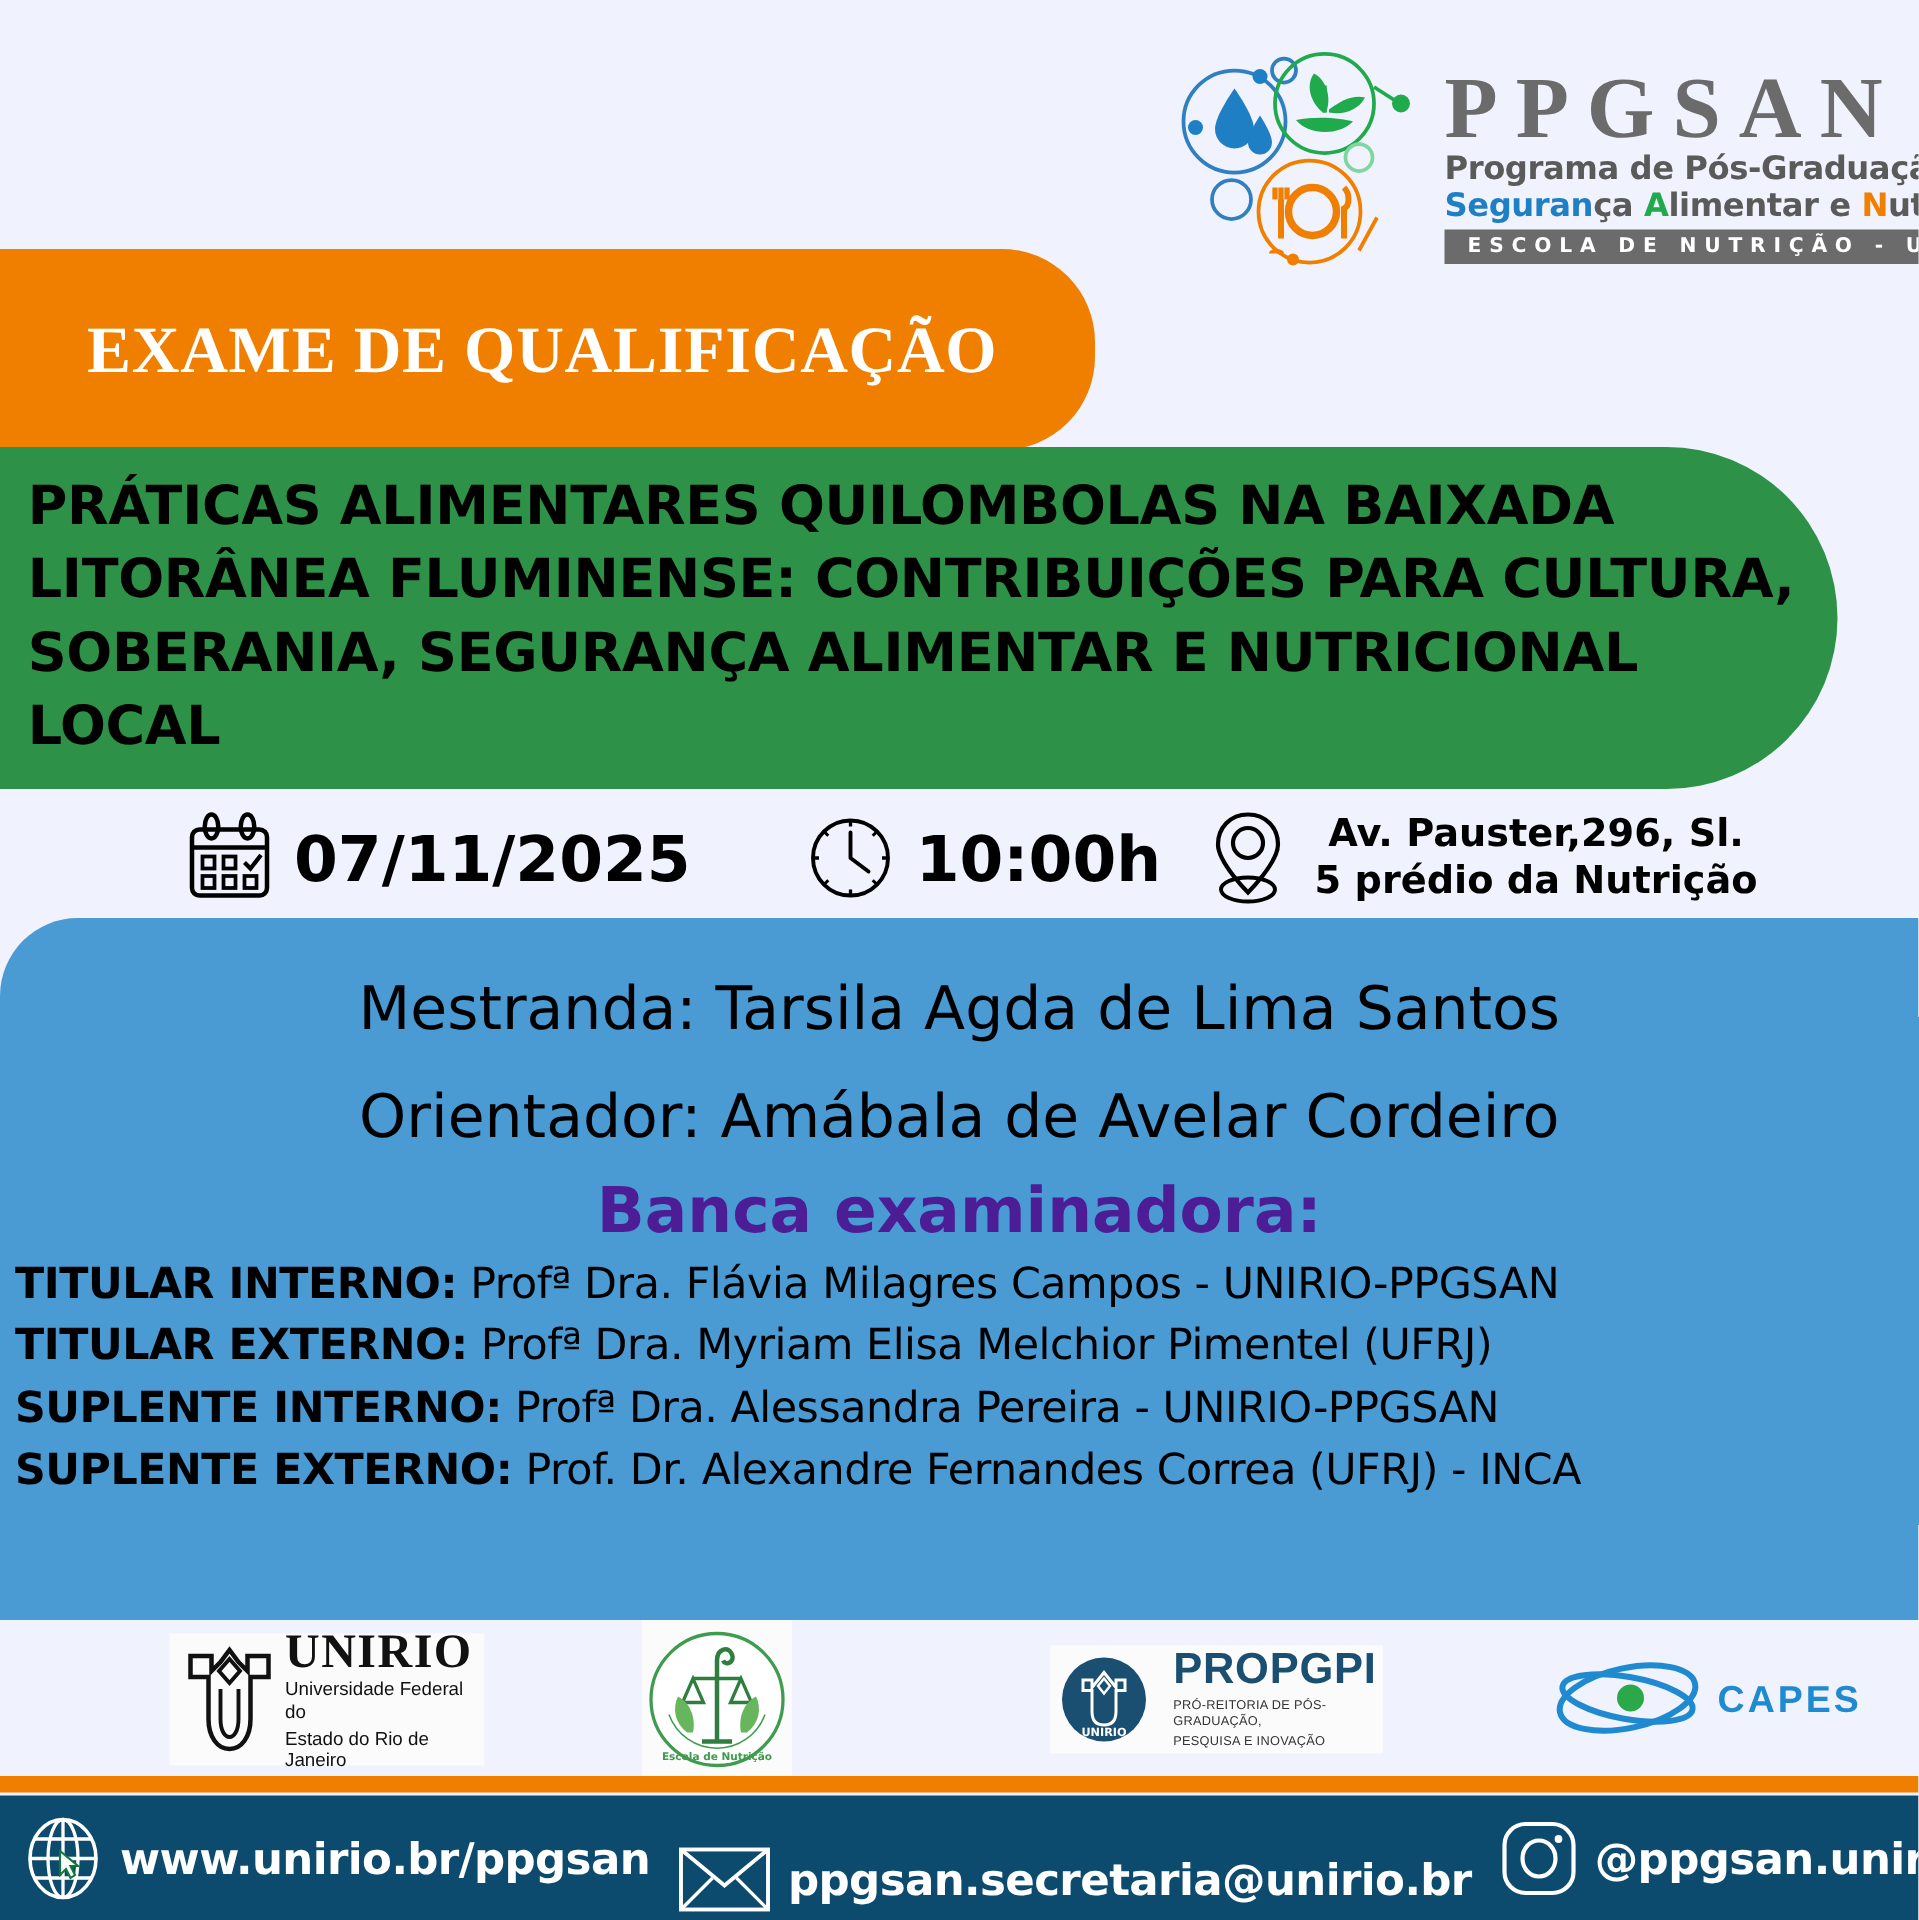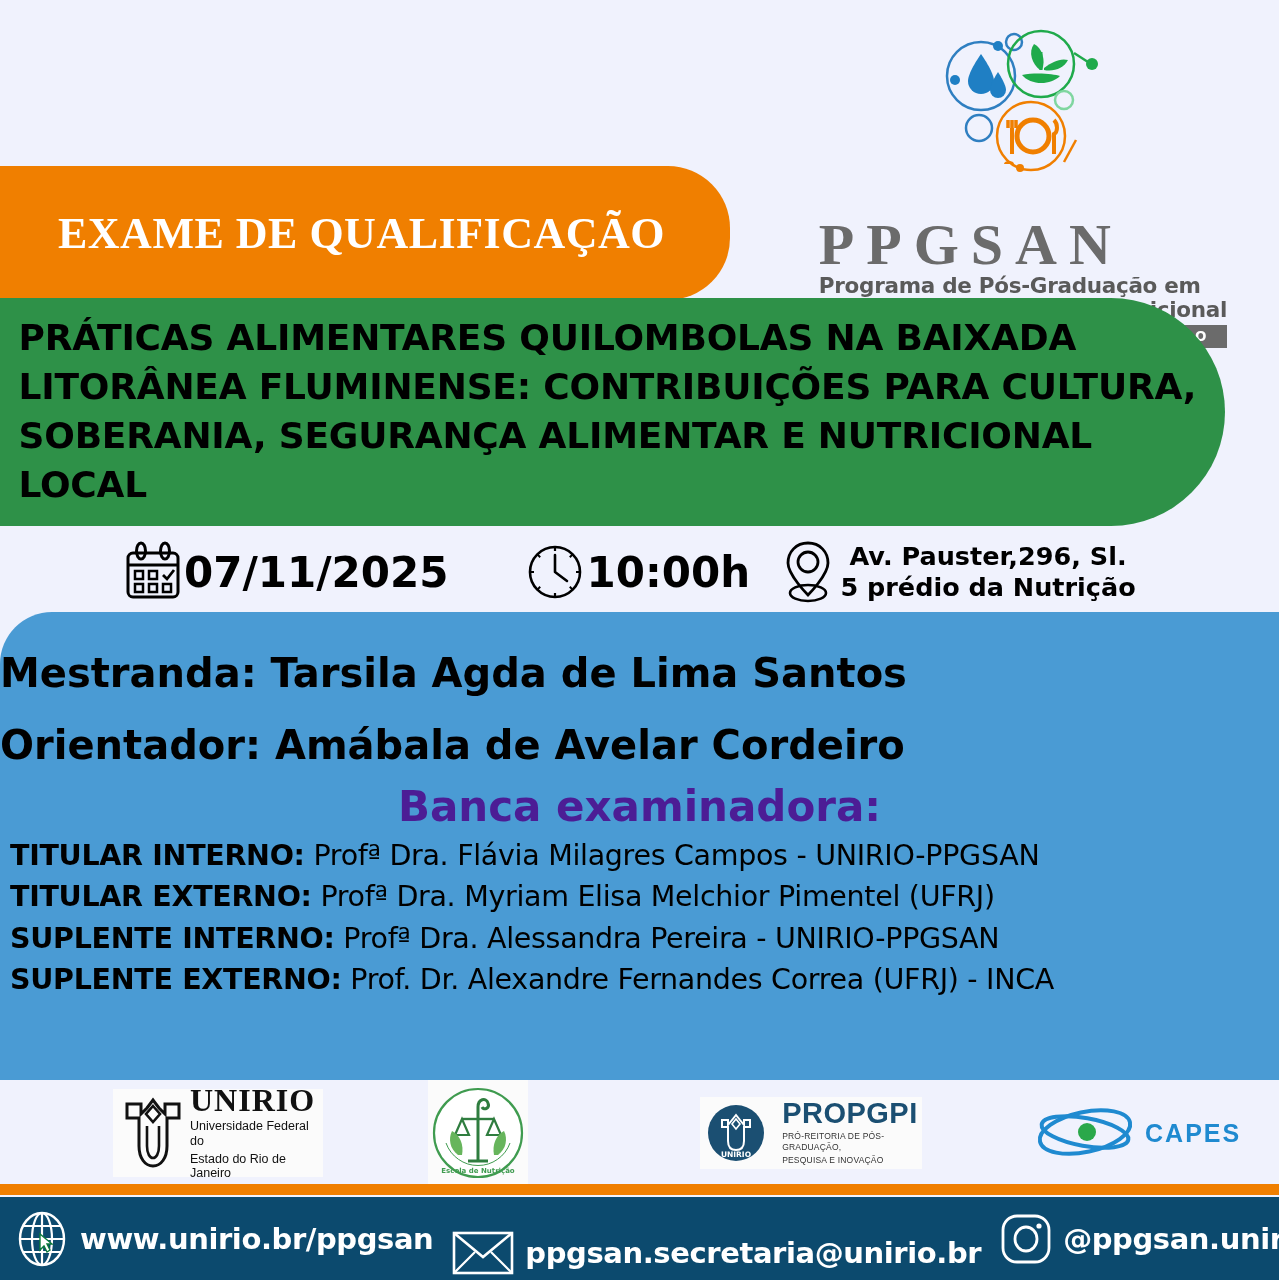--- a/index.html
+++ b/index.html
@@ -12,21 +12,21 @@
   #poster {
     position: relative;
     width: 1279px; height: 1280px;
     background: #f0f2fd;
   }
 
   
   .logo-wrap {
     position: absolute; top: 28px; left: 778px;
     width: 490px; height: 160px;
-    display: flex; align-items: center; gap: 10px; flex-direction: column;
+    display: flex; align-items: center; gap: 10px;
   }
   .logo-mark { width: 175px; height: 150px; flex: 0 0 175px; }
   .logo-text { flex: 1; padding-top: 4px; }
   .ppgsan-word {
     font-family: "Liberation Serif", serif;
     font-weight: bold;
     font-size: 58px;
     letter-spacing: 12px;
     color: #6b6b6b;
     line-height: 0.95;
@@ -95,21 +95,21 @@
     line-height: 1.36;
     letter-spacing: -0.2px;
   }
 
   
   .info-strip {
     position: absolute; left: 0; top: 527px;
     width: 1279px; height: 90px;
     display: flex; align-items: center;
   }
-  .info-item { display: flex; align-items: center; }
+  .info-item { display: flex; align-items: center; gap: 12px; }
   .info-date { margin-left: 122px; }
   .info-time { margin-left: 76px; }
   .info-place { margin-left: 28px; }
   .info-value {
     font-family: "DejaVu Sans", sans-serif;
     font-weight: bold;
     color: #000;
     font-size: 42px;
     white-space: nowrap;
   }
@@ -123,24 +123,24 @@
 
   
   .blue-panel {
     position: absolute; left: 0; top: 612px;
     width: 1279px; height: 468px;
     background: #4a9bd4;
     border-radius: 52px 0 0 0;
     padding-top: 16px;
   }
   .line-student, .line-advisor {
-    text-align: left;
+    text-align: center;
     color: #000;
     font-family: "DejaVu Sans", sans-serif;
-    font-weight: bold;
+    font-weight: normal;
     font-size: 40px;
     white-space: nowrap;
   }
   .line-student { margin-top: 22px; }
   .line-advisor { margin-top: 26px; }
   .board-heading {
     margin-top: 14px;
     text-align: center;
     color: #4c1d95;
     font-family: "DejaVu Sans", sans-serif;

